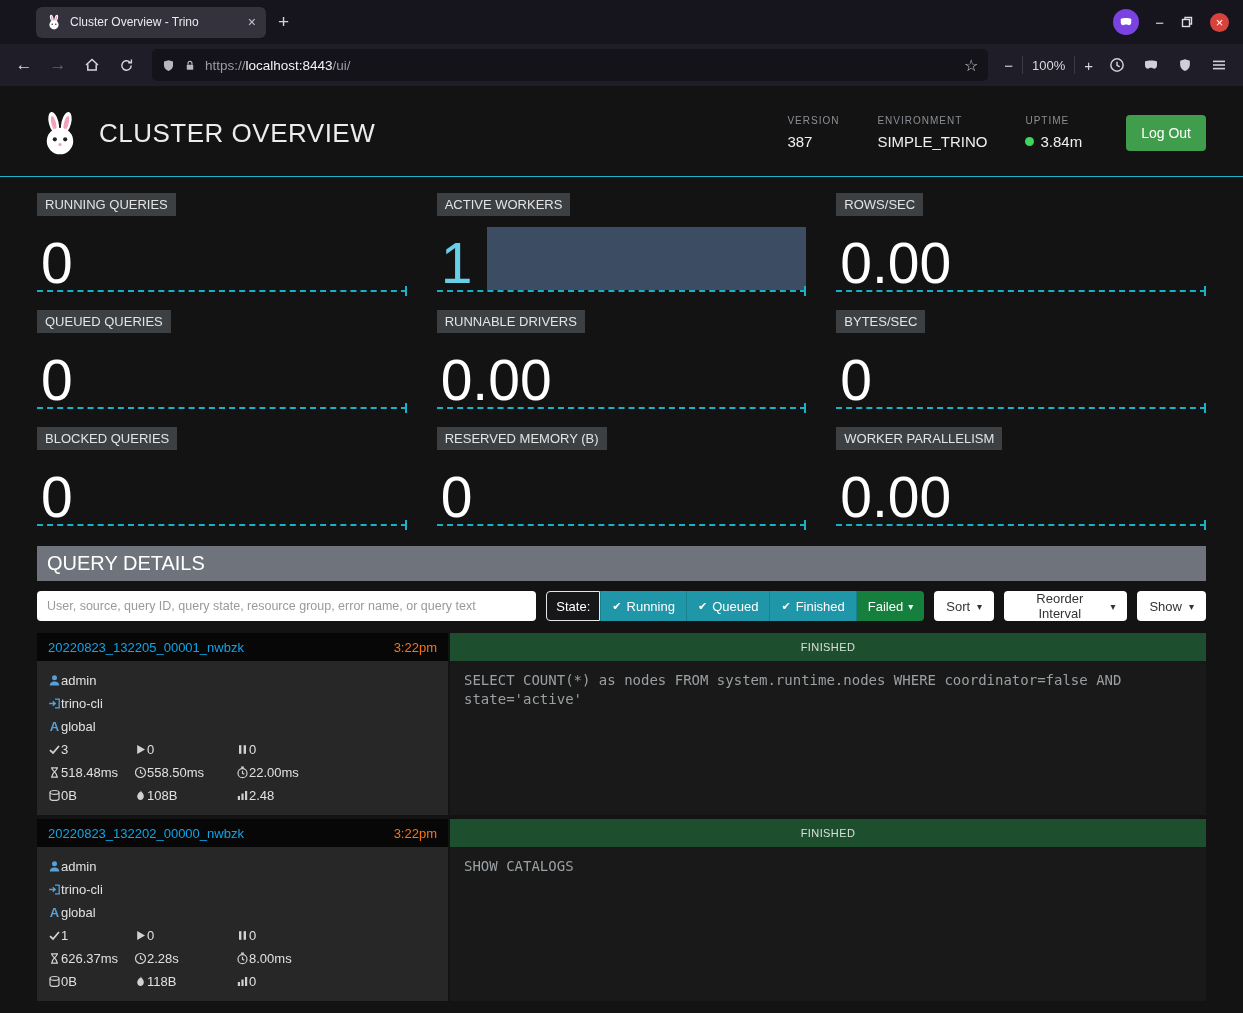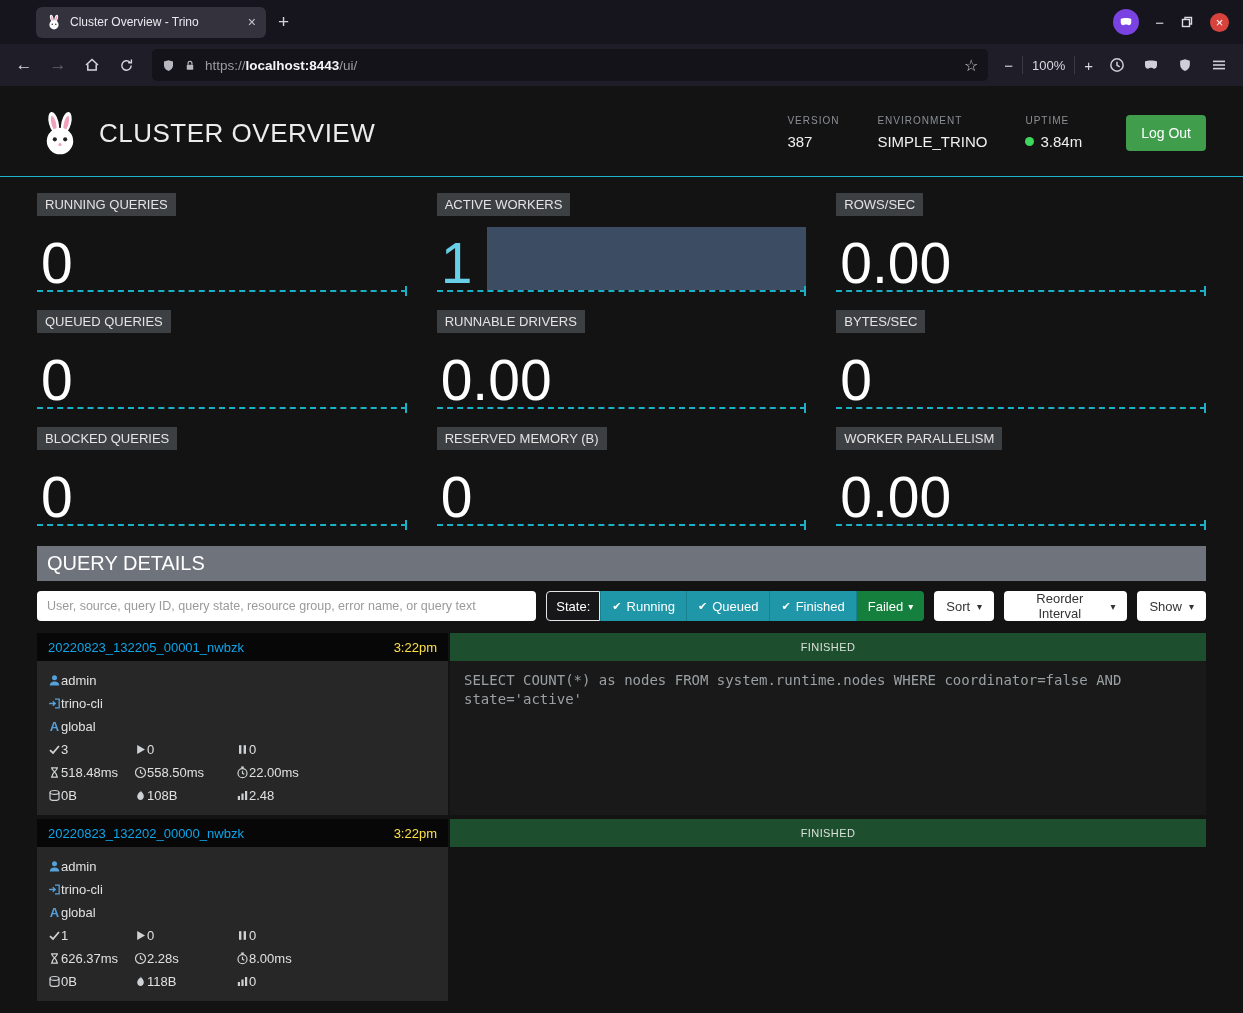--- a/index.html
+++ b/index.html
@@ -26,21 +26,21 @@
   .closebtn { width:19px; height:19px; border-radius:50%; background:#d7433c; color:#fff; font-size:13px; display:flex; align-items:center; justify-content:center; line-height:1; }
 
   .toolbar { height:42px; background:#1f1e28; display:flex; align-items:center; padding:0 8px; gap:2px; }
   .nav-ico { width:32px; height:30px; display:flex; align-items:center; justify-content:center; color:#d6d6dd; font-size:17px; border-radius:4px; }
   .nav-ico.disabled { color:#63626c; }
   .urlbar {
     flex:1; height:32px; background:#141319; border-radius:5px; display:flex;
     align-items:center; padding:0 10px; gap:9px; margin:0 8px; color:#b7b7c0;
   }
   .url { flex:1; font-size:13.5px; color:#9b9ba4; white-space:nowrap; overflow:hidden; }
-  .url .host { color:#f4f4f8; font-weight:bold; }
+  .url .host { color:#f4f4f8; font-weight:normal; }
   .star { color:#cfcfd7; font-size:16px; }
   .zoomctl { display:flex; align-items:center; gap:9px; color:#d8d8df; font-size:13px; padding:0 6px; }
   .zoomctl .zbtn { font-size:15px; }
   .sep { width:1px; height:18px; background:#3a3944; }
   .tb-ico { width:32px; height:30px; display:flex; align-items:center; justify-content:center; color:#cfcfd7; }
 
   
   .trino-header { display:flex; align-items:center; padding:24px 37px 20px; border-bottom:1px solid #1fb3cc; background:#131313; }
   .logo { width:46px; height:46px; margin-right:16px; }
   .page-title { font-size:26px; color:#ececec; font-weight:normal; letter-spacing:.5px; }
@@ -71,21 +71,21 @@
   .sbtn .chk { font-size:11px; }
   .sbtn.failed { background:#15803d; border-radius:0 4px 4px 0; }
   .caret { font-size:10px; }
   .wbtn { background:#fff; color:#333; height:30px; border-radius:4px; font-size:13px; display:flex; align-items:center; gap:7px; padding:0 12px; border:none; }
 
   
   .query-list { margin:12px 37px 0; display:flex; flex-direction:column; gap:4px; }
   .q-head { display:grid; grid-template-columns:411px 1fr; height:28px; }
   .qh-left { background:#070707; display:flex; align-items:center; padding:0 11px; }
   .q-id { color:#0ea5e9; font-size:13px; }
-  .q-time { margin-left:auto; color:#fde047; font-size:13px; }
+  .q-time { margin-left:auto; color:#f97316; font-size:13px; }
   .qh-right { background:#1d4e2d; margin-left:2px; display:flex; align-items:center; justify-content:center; color:#d9e2d9; font-size:11px; letter-spacing:.4px; }
   .q-body { display:grid; grid-template-columns:411px 1fr; }
   .qb-left { background:#272727; padding:8px 11px; color:#e0e0e0; font-size:13px; }
   .irow { display:flex; align-items:center; gap:0; height:23px; }
   .ic { width:13px; height:13px; flex:none; color:#cfd2d4; }
   .ic.blue { color:#55a1dc; }
   .letterA { width:13px; text-align:center; color:#55a1dc; font-weight:bold; font-size:13px; flex:none; }
   .sgrid { display:grid; grid-template-columns:86px 102px 1fr; }
   .qb-right { background:#191919; margin-left:2px; padding:10px 14px; font-family:"DejaVu Sans Mono",monospace; font-size:14px; color:#9aa0a3; white-space:pre-wrap; line-height:1.35; }
 </style>
@@ -546,17 +546,18 @@
                 <span>118B</span>
               </div>
             <div class="irow">
                 <svg class="ic" viewBox="0 0 13 13">
                   <use href="#i-bars"></use>
                 </svg>
                 <span>0</span>
               </div>
           </div>
         </div>
+        <pre class="qb-right">SHOW CATALOGS</pre>
       </div>
     </div>
 
   </div>
 </div>
 
 </body></html>

